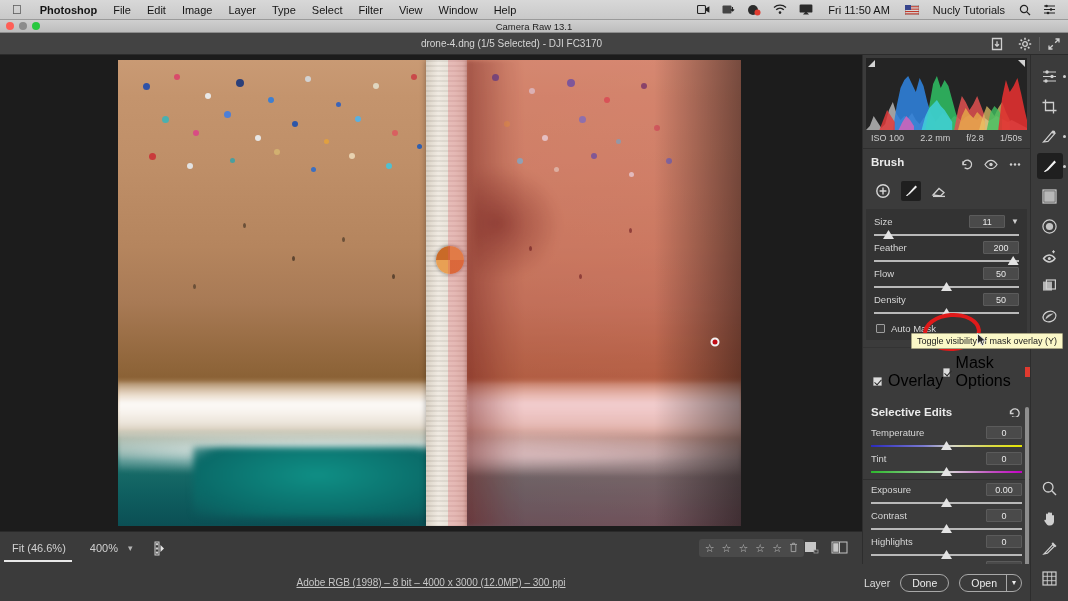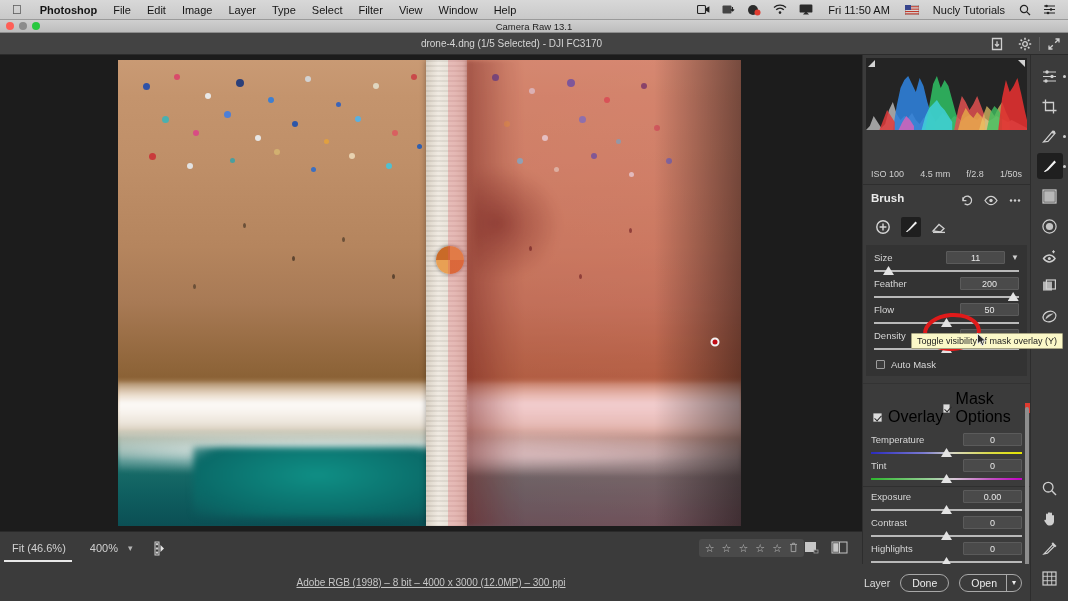--- a/index.html
+++ b/index.html
@@ -175,37 +175,37 @@
   .histo {
     position: relative; height: 72px; margin: 3px 3px 0 3px; background: #242424;
   }
   .histo svg { display: block; width: 100%; height: 72px; }
   .histo .clipL, .histo .clipR { position: absolute; top: 2px; width: 0; height: 0;
     border-style: solid; }
   .histo .clipL { left: 2px; border-width: 0 0 7px 7px; border-color: transparent transparent #d2d2d2 transparent; }
   .histo .clipR { right: 2px; border-width: 7px 0 0 7px; border-color: #d2d2d2 transparent transparent transparent; }
   .exif {
     display: flex; justify-content: space-between; padding: 3px 8px 5px 8px;
-    color: #cfcfcf; font-size: 9px; border-bottom: 1px solid #2e2e2e; margin-top: 36px;
+    color: #cfcfcf; font-size: 9px; border-bottom: 1px solid #2e2e2e;
   }
   .panel-head {
     display: flex; align-items: flex-start; padding: 7px 8px 5px 8px;
   }
   .panel-head .ttl { color: #eaeaea; font-size: 11.5px; font-weight: bold; flex: 1 1 auto; }
   .panel-head .act { margin-left: 10px; }
   .brush-modes { display: flex; gap: 8px; padding: 2px 8px 8px 10px; align-items: center; }
   .bm { width: 20px; height: 20px; display: flex; align-items: center; justify-content: center; border-radius: 2px; }
   .bm.sel { background: #1f1f1f; }
 
   .sliders-box { background: #333333; padding: 5px 0 4px 0; margin: 0 3px; }
   .srow { padding: 1px 8px 0 8px; }
   .srow .line { display: flex; align-items: center; }
   .srow .lbl { color: #d6d6d6; font-size: 9.5px; flex: 1 1 auto; }
   .srow .val {
-    width: 59px; height: 13px; background: #4a4a4a; border: 1px solid #5b5b5b;
+    width: 36px; height: 13px; background: #4a4a4a; border: 1px solid #5b5b5b;
     color: #e8e8e8; font-size: 9px; text-align: center; line-height: 12px; border-radius: 1px;
   }
   .srow .caret { color: #cfcfcf; font-size: 8px; margin-left: 6px; }
   .track { position: relative; height: 10px; margin-top: 2px; }
   .track .bar { position: absolute; top: 4px; left: 0; right: 0; height: 2px; background: #b9b9b9; }
   .track .bar.temp { background: linear-gradient(to right,#2b2bbf,#7a7ad0 35%,#d8d8c0 55%,#d9d94a 78%,#e6e600); }
   .track .bar.tint { background: linear-gradient(to right,#2db82d,#9ad09a 40%,#d8c8d8 55%,#c050c0 80%,#c400c4); }
   .track .knob {
     position: absolute; top: 0px; width: 11px; height: 9px; margin-left: -5.5px;
     background: #e3e3e3;
@@ -527,21 +527,21 @@
         <path d="M118 72 L122 58 L126 48 L130 52 L134 58 L138 50 L142 44 L146 54 L150 62 L150 72 Z" fill="#e8c868" opacity="0.7"></path>
         <path d="M126 72 L130 54 L134 48 L138 52 L142 58 L142 72 Z" fill="#3fbf60" opacity="0.8"></path>
         <path d="M138 72 L142 40 L146 22 L150 34 L154 28 L158 20 L162 36 L166 54 L168 62 L168 72 Z" fill="#e03030" opacity="0.9"></path>
       </svg>
       <span class="clipL"></span>
       <span class="clipR"></span>
     </div>
 
     <div class="exif">
       <span>ISO 100</span>
-      <span>4.5 mm</span>
+      <span>2.2 mm</span>
       <span>f/2.8</span>
       <span>1/50s</span>
     </div>
 
     <div class="panel-head">
       <span class="ttl">Brush</span>
       <span class="act">
         <svg width="13" height="11" viewBox="0 0 13 11">
             <path class="ico" d="M2 5.5a4.3 4.3 0 1 1 1.6 3.3"></path>
             <path class="ico" d="M2 2.2v3.4h3.4"></path>
@@ -639,20 +639,29 @@
         <span class="ctxt">Overlay</span>
       </span>
       <span style="flex:1 1 auto"></span>
       <span class="grp">
         <span class="cbox on"></span>
         <span class="ctxt">Mask Options</span>
         <span class="sw"></span>
       </span>
     </div>
 
+    <div class="sect-head">
+      <span class="ttl">Selective Edits</span>
+      <span>
+        <svg width="13" height="10" viewBox="0 0 13 10">
+            <path class="ico" d="M1.5 6.5a4.3 4.3 0 1 1 1.6 3"></path>
+            <path class="ico" d="M1.5 3.4v3.1h3.1"></path>
+          </svg>
+      </span>
+    </div>
 
     <div class="srow">
       <div class="line">
         <span class="lbl">Temperature</span>
         <span class="val">0</span>
       </div>
       <div class="track">
         <div class="bar temp"></div>
         <div class="knob" style="left:50%"></div>
       </div>

